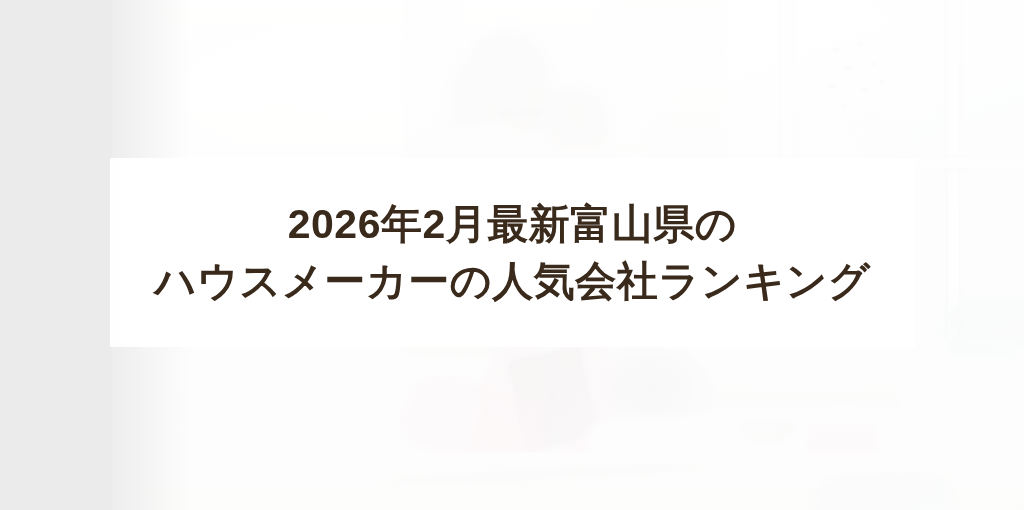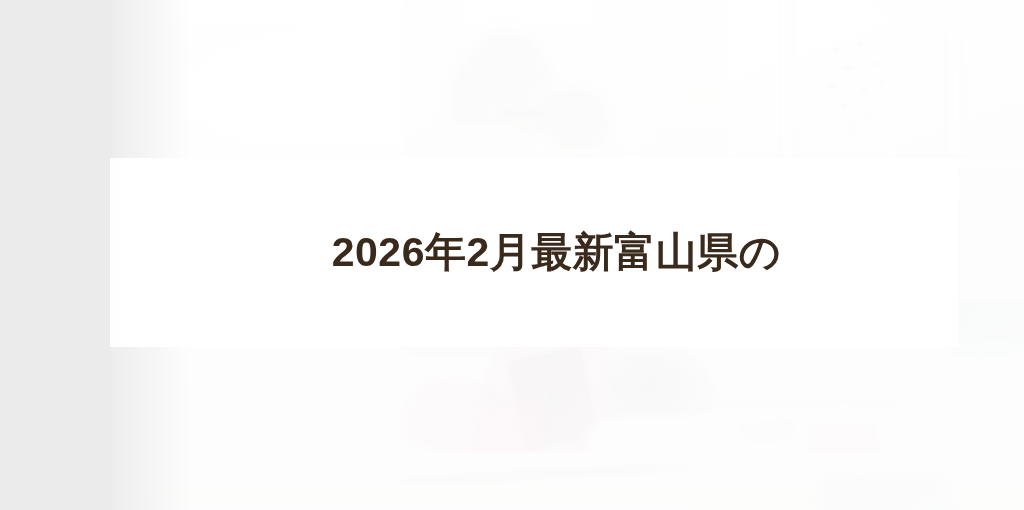--- a/index.html
+++ b/index.html
@@ -375,21 +375,20 @@
     position: absolute;
     left: 110px;
     top: 158px;
     width: 805px;
     height: 189px;
     background: rgba(255,255,255,0.94);
     display: flex;
     flex-direction: column;
     align-items: center;
     justify-content: center;
-    padding-left: 44px;
   }
 
   .title-line {
     color: #3a2a1c;
     font-weight: 700;
     font-size: 41px;
     line-height: 1.38;
     letter-spacing: .5px;
     white-space: nowrap;
     text-align: center;
@@ -448,15 +447,16 @@
 
     <div class="veil"></div>
     <div class="veil2"></div>
 
     <div class="left-band"></div>
     <div class="left-band-feather"></div>
   </div>
 
   <div class="title-card">
     <div class="title-line">2026年2月最新富山県の</div>
+    <div class="title-line">ハウスメーカーの人気会社ランキング</div>
   </div>
 
 </div>
 
 </body></html>

